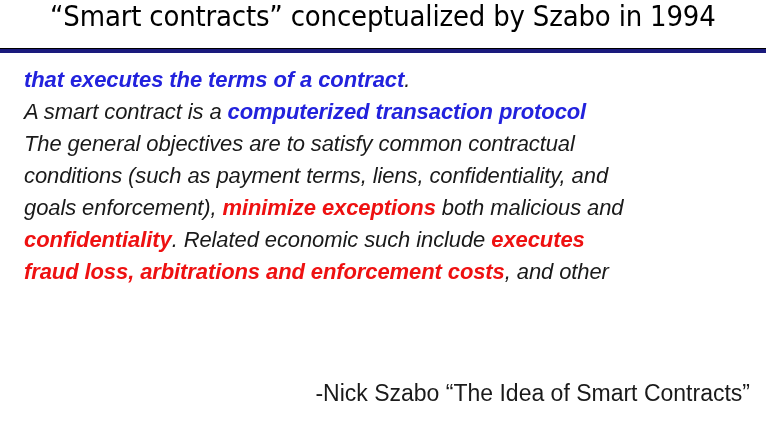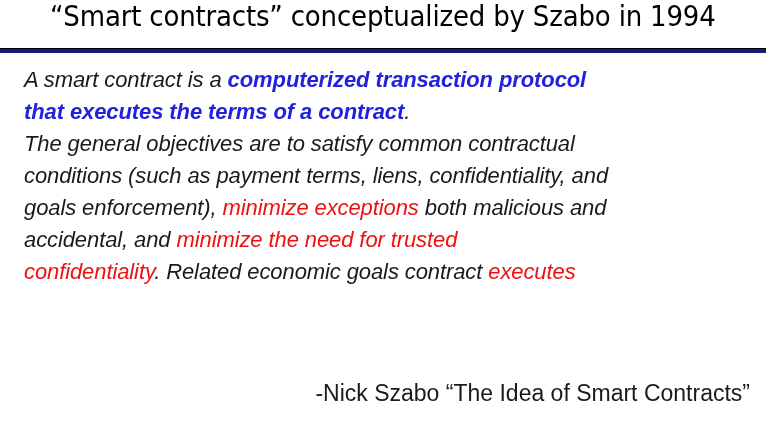--- a/index.html
+++ b/index.html
@@ -70,21 +70,21 @@
     white-space: nowrap;
     letter-spacing: -0.1px;
   }
   .em-blue {
     color: #2222dd;
     font-weight: bold;
     font-style: italic;
   }
   .em-red {
     color: #ee1111;
-    font-weight: normal;
+    font-weight: bold;
     font-style: italic;
   }
 
   
   .attribution-block {
     position: absolute;
     left: 0;
     top: 378px;
     width: 766px;
     padding-right: 16px;
@@ -106,26 +106,26 @@
 
 <div class="slide">
 
   <div class="title-block">
     <div class="slide-title">“Smart contracts” conceptualized by Szabo in 1994</div>
   </div>
 
   <div class="title-rule"></div>
 
   <div class="body-block" id="body-block">
+      <div class="body-line"><span class="em-blue">that executes the terms of a contract</span><span>.</span></div>
       <div class="body-line"><span>A smart contract is a </span><span class="em-blue">computerized transaction protocol</span></div>
-      <div class="body-line"><span class="em-blue">that executes the terms of a contract</span><span>.</span></div>
       <div class="body-line"><span>The general objectives are to satisfy common contractual</span></div>
       <div class="body-line"><span>conditions (such as payment terms, liens, confidentiality, and</span></div>
       <div class="body-line"><span>goals enforcement), </span><span class="em-red">minimize exceptions</span><span> both malicious and</span></div>
-      <div class="body-line"><span>accidental, and </span><span class="em-red">minimize the need for trusted</span></div>
-      <div class="body-line"><span class="em-red">confidentiality</span><span>. Related economic goals contract </span><span class="em-red">executes</span></div>
+      <div class="body-line"><span class="em-red">confidentiality</span><span>. Related economic such include </span><span class="em-red">executes</span></div>
+      <div class="body-line"><span class="em-red">fraud loss, arbitrations and enforcement costs</span><span>, and other</span></div>
     </div>
 
   <div class="attribution-block">
     <div class="attribution">-Nick Szabo “The Idea of Smart Contracts”</div>
   </div>
 
 </div>
 
 </body></html>

